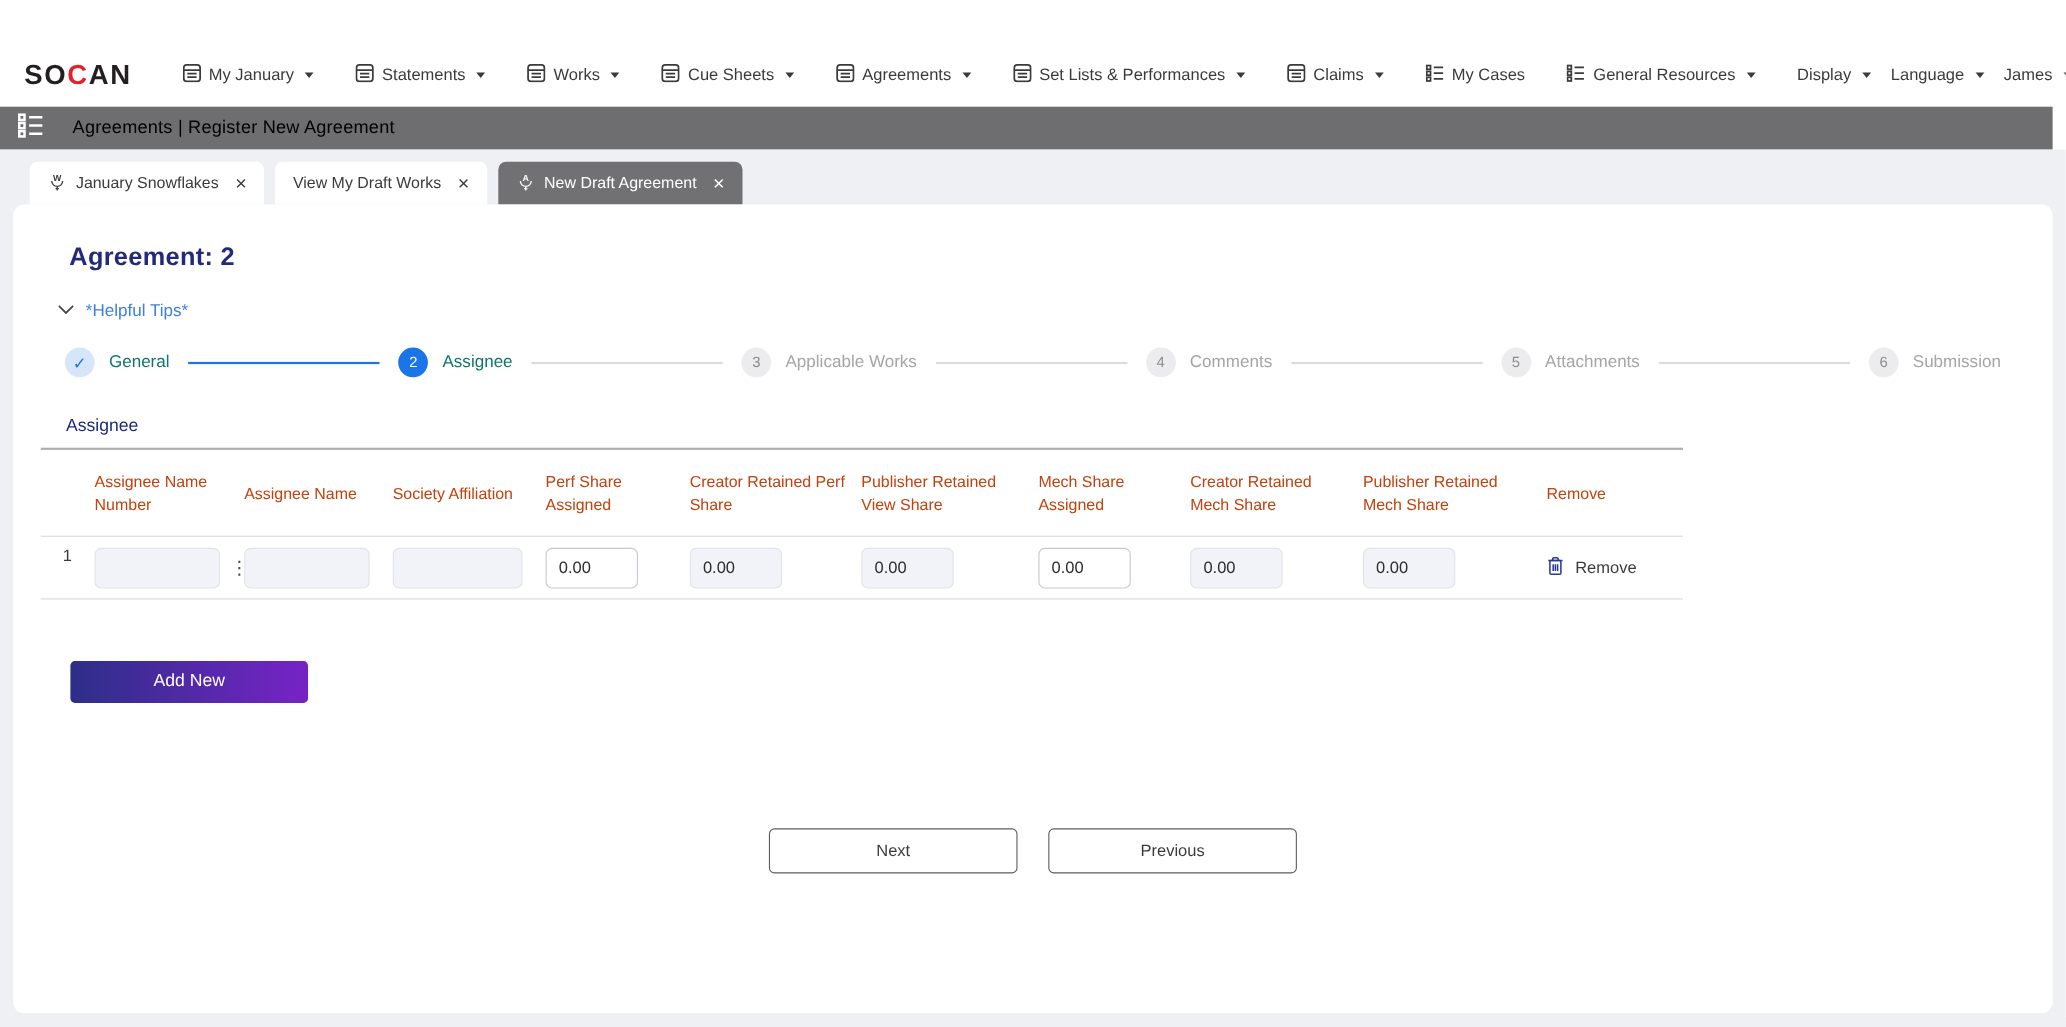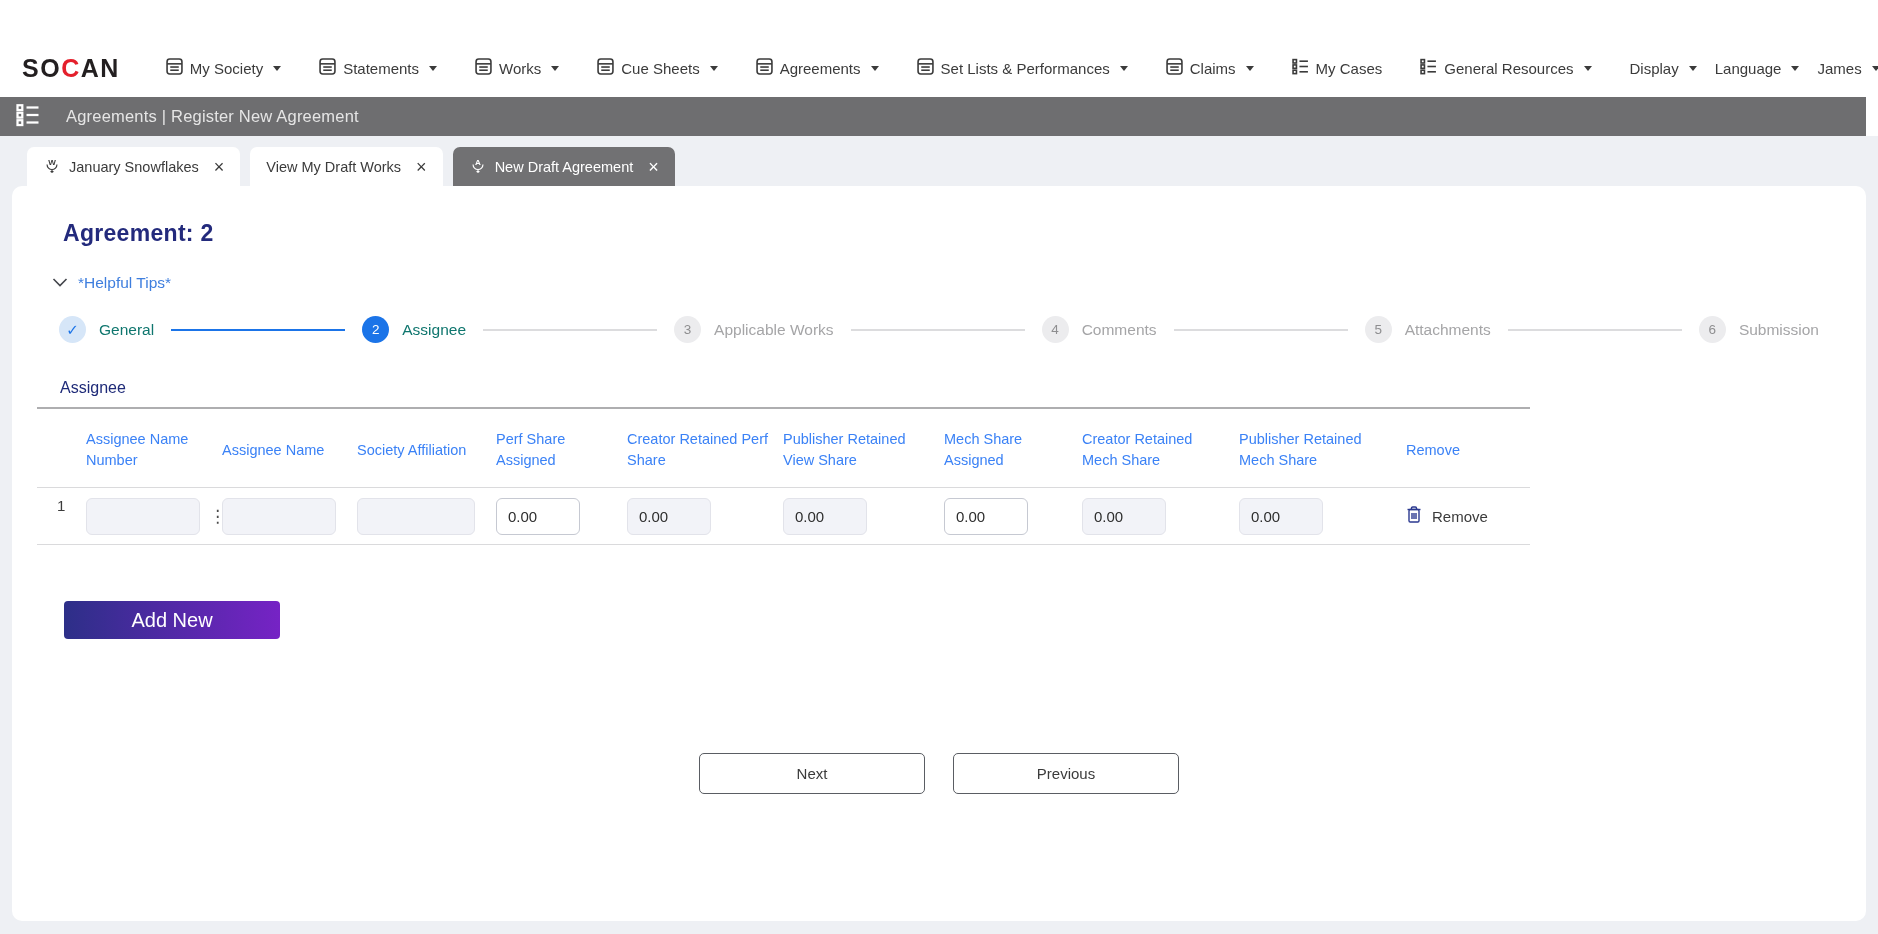--- a/index.html
+++ b/index.html
@@ -16,21 +16,21 @@
   .navbar { height: 40px; background: #fff; display: flex; align-items: center; padding: 0 22px; font-size: 15px; color: #3b3b3b; flex: none; margin-top: 48px; }
   .logo { font-size: 25px; font-weight: 800; letter-spacing: 1.5px; color: #231f20; margin-right: 46px; cursor: pointer; }
   .logo .accent { color: #e4202c; }
   .nav-item { display: flex; align-items: center; gap: 7px; margin-right: 38px; cursor: pointer; white-space: nowrap; }
   .nav-item svg { flex: none; }
   .caret { width: 0; height: 0; border-left: 4px solid transparent; border-right: 4px solid transparent; border-top: 5px solid #3b3b3b; margin-left: 3px; }
   .nav-right { margin-left: auto; display: flex; align-items: center; gap: 4px; }
   .nav-right .nav-item { margin-right: 14px; }
   .nav-right .nav-item:last-child { margin-right: 0; }
   
-  .title-bar { height: 39px; background: #6e6e70; margin: 9px 12px 0 0; display: flex; align-items: center; padding-left: 16px; color: #e5e5e5; flex: none; }
+  .title-bar { height: 39px; background: #6e6e70; margin: 9px 12px 0 0; display: flex; align-items: center; padding-left: 16px; color: #000000; flex: none; }
   .title-bar .bar-title { font-size: 16.5px; margin-left: 26px; letter-spacing: .2px; }
   
   .main-bg { background: #eef0f4; flex: 1; display: flex; flex-direction: column; padding-top: 11px; }
   
   .tabs { display: flex; gap: 10px; padding-left: 27px; flex: none; }
   .tab { height: 39px; background: #fff; border-radius: 7px 7px 0 0; display: flex; align-items: center; gap: 8px; padding: 0 16px; font-size: 14.5px; color: #3b3b3b; cursor: pointer; min-width: 160px; justify-content: center; }
   .tab.active { background: #717173; color: #fff; }
   .tab .close { font-size: 18px; line-height: 1; margin-left: 7px; cursor: pointer; }
   .tab svg { flex: none; }
   
@@ -46,52 +46,52 @@
   .step.pending .circle { background: #ececee; color: #8e8e90; }
   .step-label { font-size: 15.5px; color: #0f766e; }
   .step.pending .step-label { color: #a5a5a7; }
   .connector { flex: 1; height: 2px; background: #dcdcde; margin: 0 17px; }
   .connector.blue { background: #1b74e8; }
   
   .section-title { margin: 36px 0 0 48px; font-size: 16px; color: #1e2a78; }
   .section-divider { margin: 10px 0 0 25px; width: 1493px; border-top: 2px solid #aeaeb0; }
   .table-wrap { margin-left: 25px; width: 1493px; }
   .thead, .trow { display: grid; grid-template-columns: 49px 136px 135px 139px 131px 156px 161px 138px 157px 167px 1fr; align-items: center; }
-  .thead { padding: 20px 0 16px; font-size: 14.5px; color: #3b82f6; line-height: 1.45; }
+  .thead { padding: 20px 0 16px; font-size: 14.5px; color: #c2410c; line-height: 1.45; }
   .thead .th { padding-right: 14px; }
   .trow { height: 58px; border-top: 1px solid #dadadc; border-bottom: 1px solid #dadadc; }
   .row-num { padding-left: 20px; font-size: 15px; color: #3b3b3b; align-self: start; margin-top: 9px; }
   .cell { display: flex; align-items: center; }
   .field { height: 37px; border-radius: 6px; font-size: 15px; padding: 0 11px; font-family: inherit; color: #2e2e2e; }
   .field.name { width: 114px; }
   .field.name-wide { width: 118px; }
   .field.share { width: 84px; }
   .field.ro { background: #f2f3f8; border: 1px solid #e2e3ea; }
   .field.ed { background: #fff; border: 1px solid #c6c9d2; }
   .dots { margin-left: 9px; font-size: 17px; color: #4a4a4a; cursor: pointer; line-height: 1; }
   .remove-btn { display: flex; align-items: center; gap: 10px; font-size: 15px; color: #3b3b3b; cursor: pointer; background: none; border: none; font-family: inherit; }
   
-  .add-new { display: block; margin: 56px 0 0 52px; width: 216px; height: 38px; border: none; border-radius: 4px; background: linear-gradient(90deg, #2d2f88, #7623c5); color: #fff; font-size: 20px; font-family: inherit; cursor: pointer; }
+  .add-new { display: block; margin: 56px 0 0 52px; width: 216px; height: 38px; border: none; border-radius: 4px; background: linear-gradient(90deg, #2d2f88, #7623c5); color: #fff; font-size: 16px; font-family: inherit; cursor: pointer; }
   .footer-btns { display: flex; justify-content: center; gap: 28px; margin-top: 114px; }
   .footer-btns button { width: 226px; height: 41px; background: #fff; border: 1px solid #5a5d63; border-radius: 5px; font-size: 15px; color: #3b3b3b; font-family: inherit; cursor: pointer; }
 </style>
 </head>
 <body>
 
 <nav class="navbar">
   <div class="logo"><span>SO</span><span class="accent">C</span><span>AN</span></div>
 
   <div class="nav-item">
     <span><svg width="17" height="17" viewBox="0 0 16 16" fill="none" stroke="#3b3b3b" stroke-width="1.5">
           <rect x="1" y="1" width="14" height="14" rx="2.5"></rect>
           <line x1="1" y1="5.5" x2="15" y2="5.5"></line>
           <line x1="4" y1="8.5" x2="12" y2="8.5"></line>
           <line x1="4" y1="11.5" x2="12" y2="11.5"></line>
         </svg></span>
-    <span>My Society</span>
+    <span>My January</span>
     <span class="caret"></span>
   </div>
   <div class="nav-item">
     <span><svg width="17" height="17" viewBox="0 0 16 16" fill="none" stroke="#3b3b3b" stroke-width="1.5">
           <rect x="1" y="1" width="14" height="14" rx="2.5"></rect>
           <line x1="1" y1="5.5" x2="15" y2="5.5"></line>
           <line x1="4" y1="8.5" x2="12" y2="8.5"></line>
           <line x1="4" y1="11.5" x2="12" y2="11.5"></line>
         </svg></span>
     <span>Statements</span>

